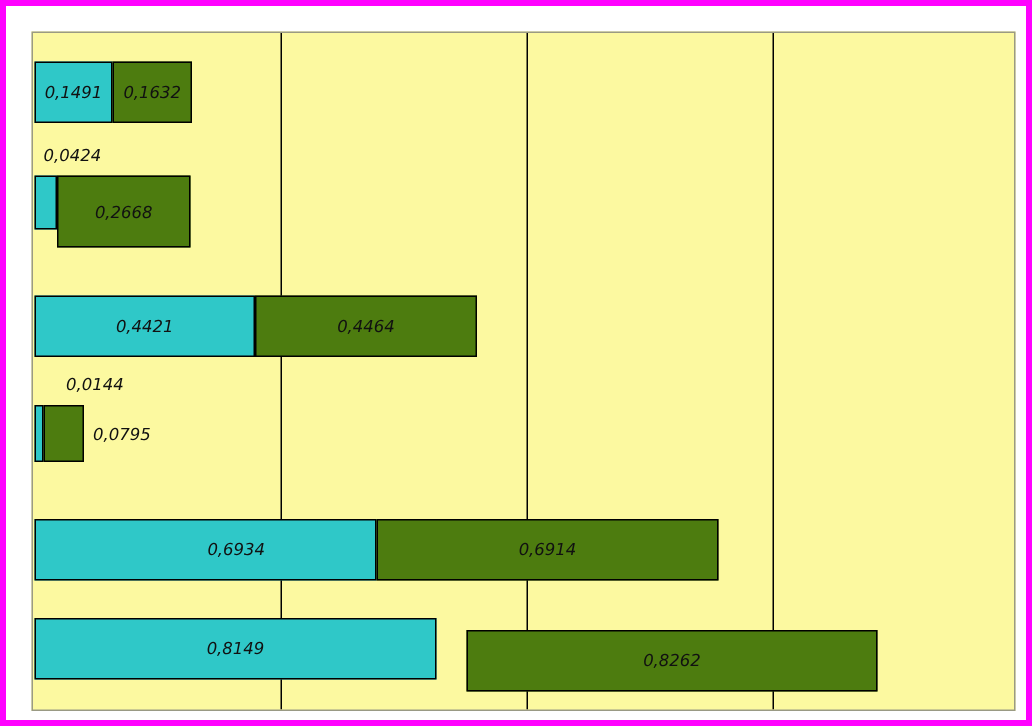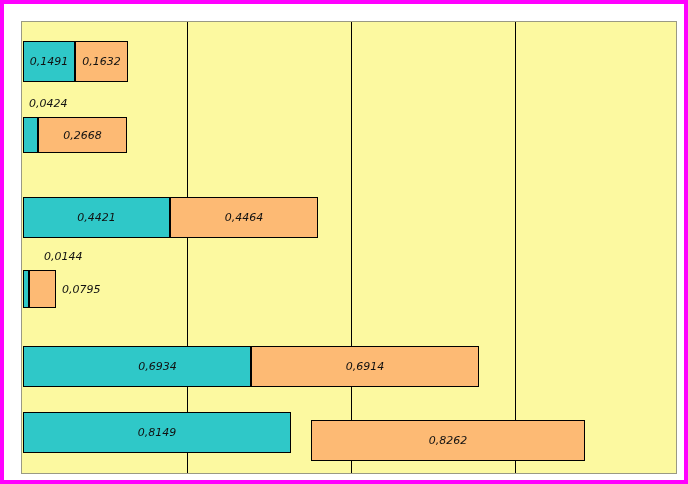--- a/index.html
+++ b/index.html
@@ -53,21 +53,21 @@
     display: flex;
     align-items: center;
     justify-content: center;
     font-size: 11px;
     color: #111111;
     white-space: nowrap;
     font-style: italic;
   }
 
   .bar.s1 { background: #2fc8c8; }
-  .bar.s2 { background: #fdba74; }
+  .bar.s2 { background: #4d7c0f; }
 
   .outside-label {
     position: absolute;
     font-size: 11px;
     color: #111111;
     white-space: nowrap;
     line-height: 1;
     font-style: italic;
   }
 </style>
@@ -84,21 +84,21 @@
       </div>
 
     <div id="bars-layer">
         <div class="bar s1" style="left: 1px; top: 19px; width: 52px; height: 41px;">
           <span>0,1491</span>
         </div>
         <div class="bar s2" style="left: 53px; top: 19px; width: 53px; height: 41px;">
           <span>0,1632</span>
         </div>
         <div class="bar s1" style="left: 1px; top: 95px; width: 15px; height: 36px;"></div>
-        <div class="bar s2" style="left: 16px; top: 95px; width: 89px; height: 36px;">
+        <div class="bar s2" style="left: 16px; top: 95px; width: 89px; height: 48px;">
           <span>0,2668</span>
         </div>
         <div class="bar s1" style="left: 1px; top: 175px; width: 147px; height: 41px; text-align: right;">
           <span>0,4421</span>
         </div>
         <div class="bar s2" style="left: 148px; top: 175px; width: 148px; height: 41px;">
           <span>0,4464</span>
         </div>
         <div class="bar s1" style="left: 1px; top: 248px; width: 6px; height: 38px;"></div>
         <div class="bar s2" style="left: 7px; top: 248px; width: 27px; height: 38px;"></div>

